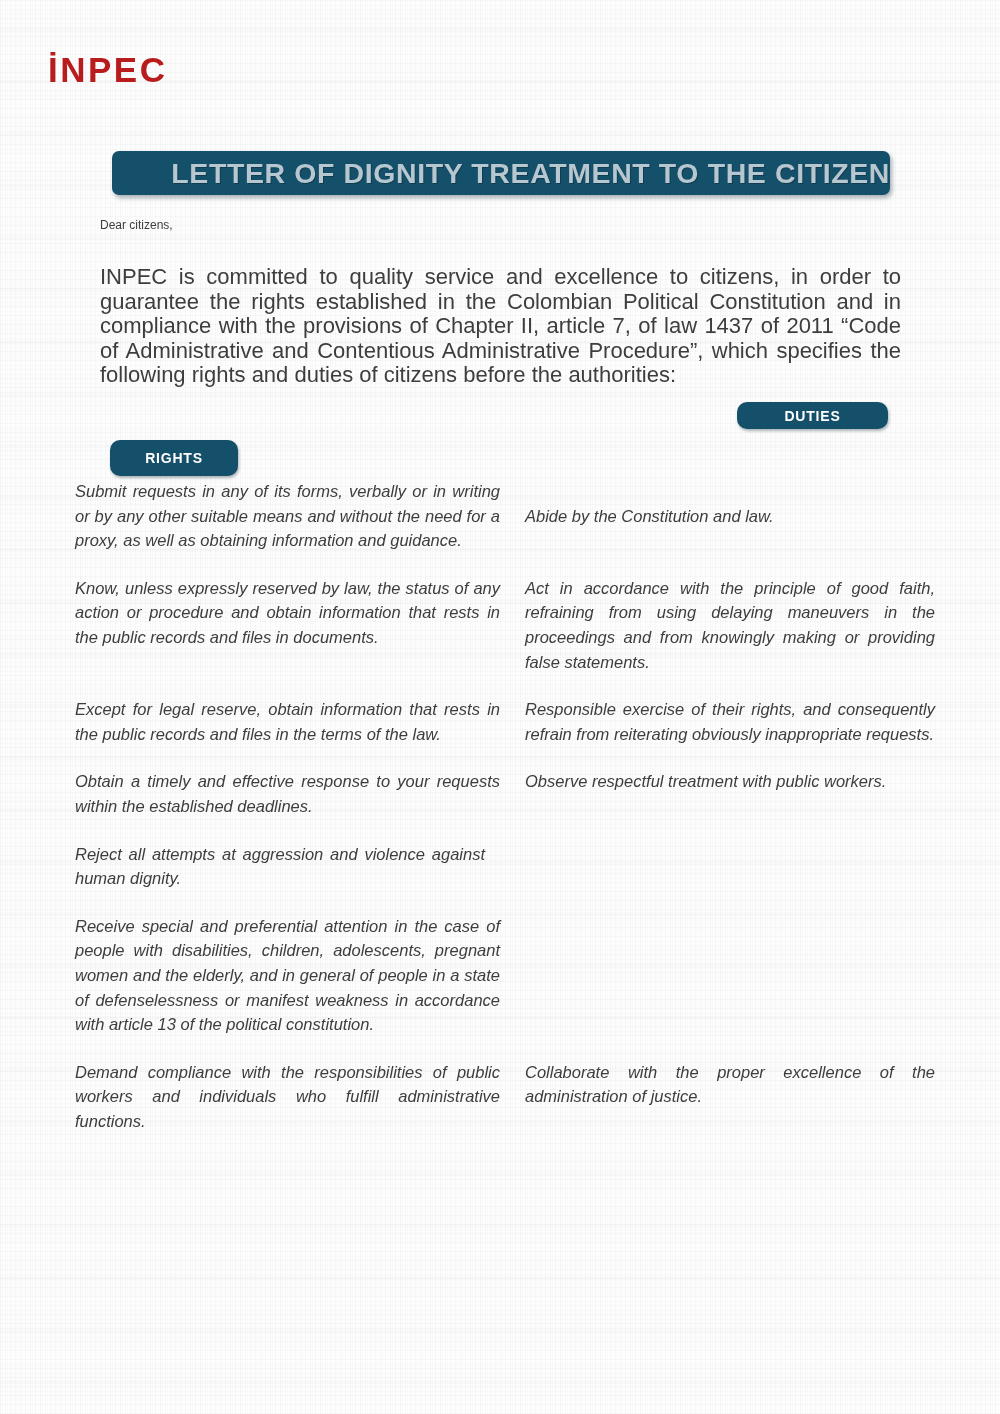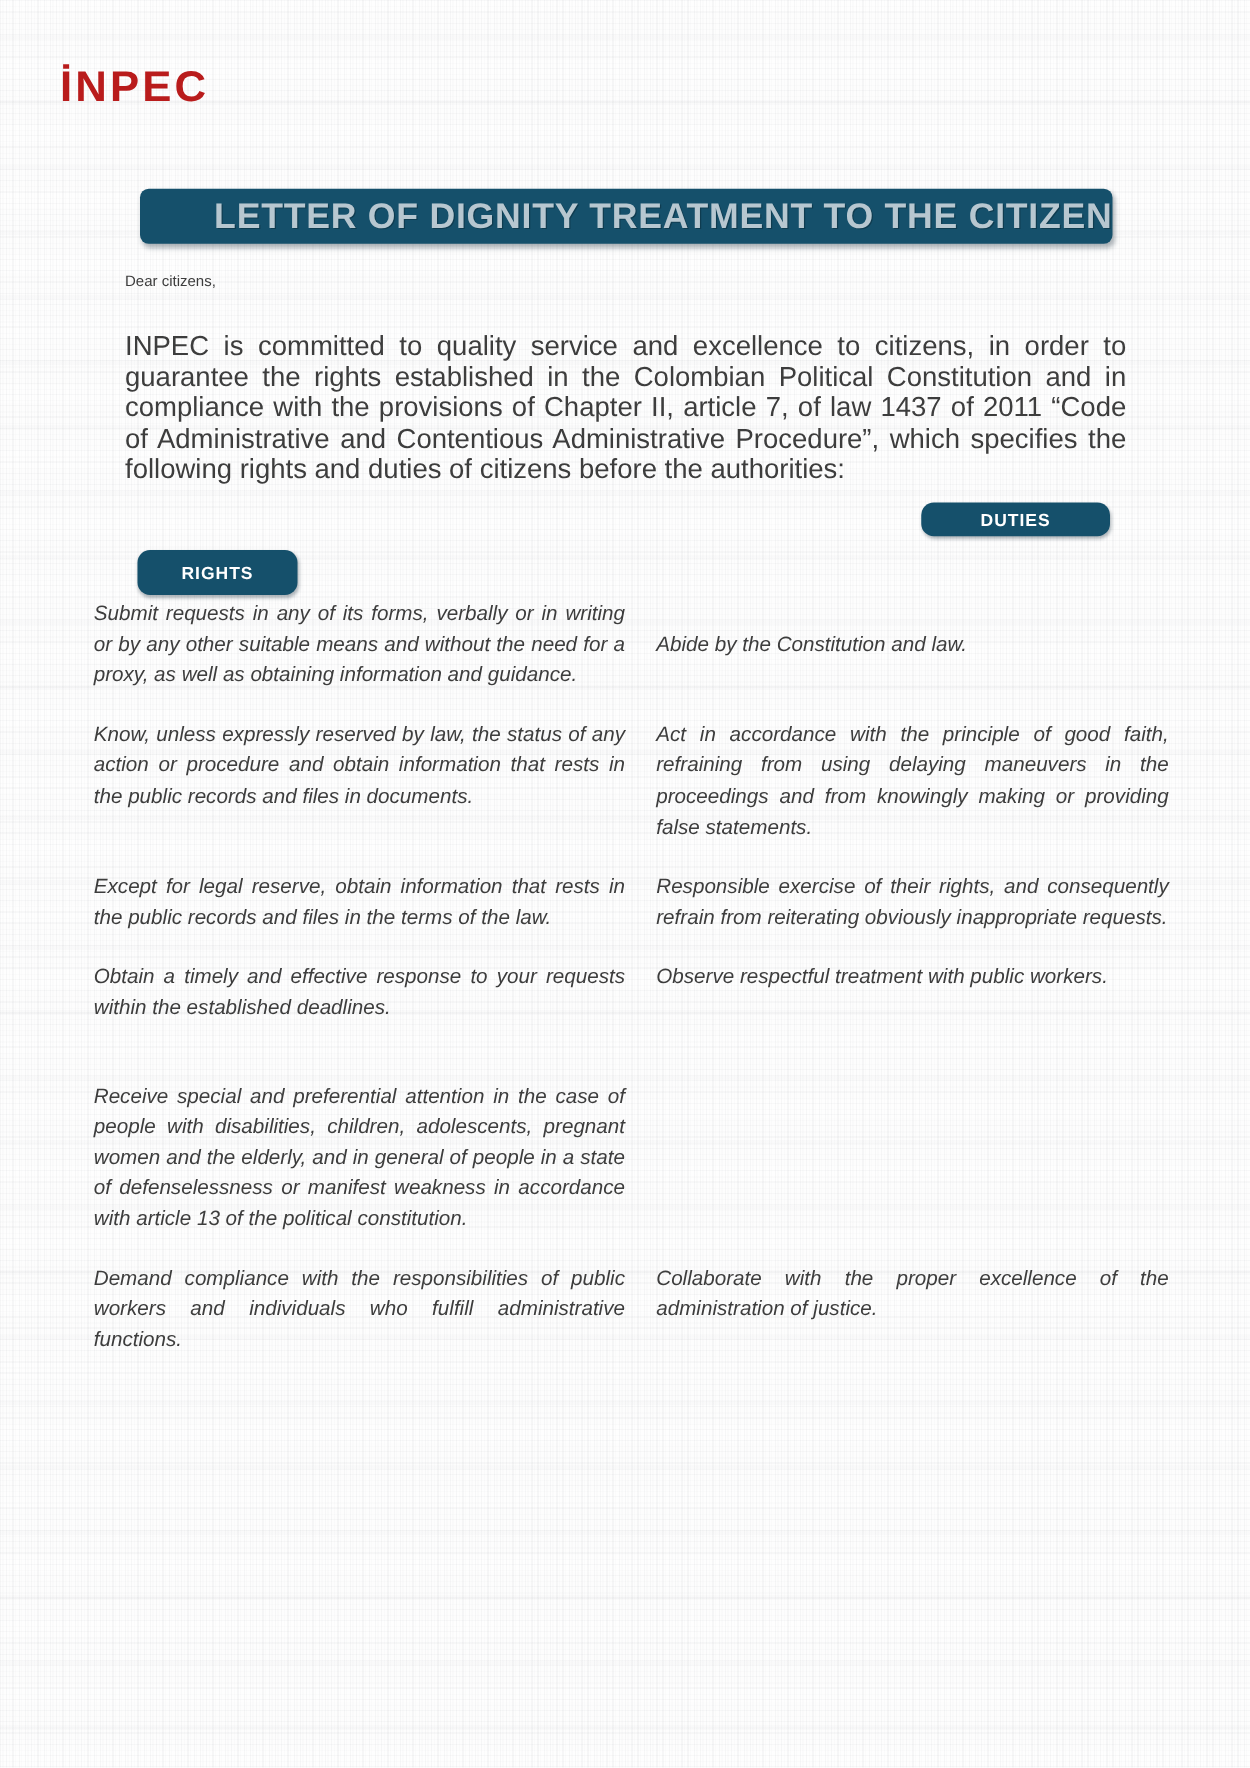--- a/index.html
+++ b/index.html
@@ -134,20 +134,21 @@
       <div class="cell cell-left">Except for legal reserve, obtain information that rests in the public records and files in the terms of the law.</div>
       <div class="cell cell-right">Responsible exercise of their rights, and consequently refrain from reiterating obviously inappropriate requests.</div>
     </div>
 
     <div class="row">
       <div class="cell cell-left">Obtain a timely and effective response to your requests within the established deadlines.</div>
       <div class="cell cell-right">Observe respectful treatment with public workers.</div>
     </div>
 
     <div class="row">
+      <div class="cell cell-right">Reject all attempts at aggression and violence against human dignity.</div>
     </div>
 
     <div class="row">
       <div class="cell cell-left">Receive special and preferential attention in the case of people with disabilities, children, adolescents, pregnant women and the elderly, and in general of people in a state of defenselessness or manifest weakness in accordance with article 13 of the political constitution.</div>
     </div>
 
     <div class="row">
       <div class="cell cell-left">Demand compliance with the responsibilities of public workers and individuals who fulfill administrative functions.</div>
       <div class="cell cell-right">Collaborate with the proper excellence of the administration of justice.</div>
     </div>

